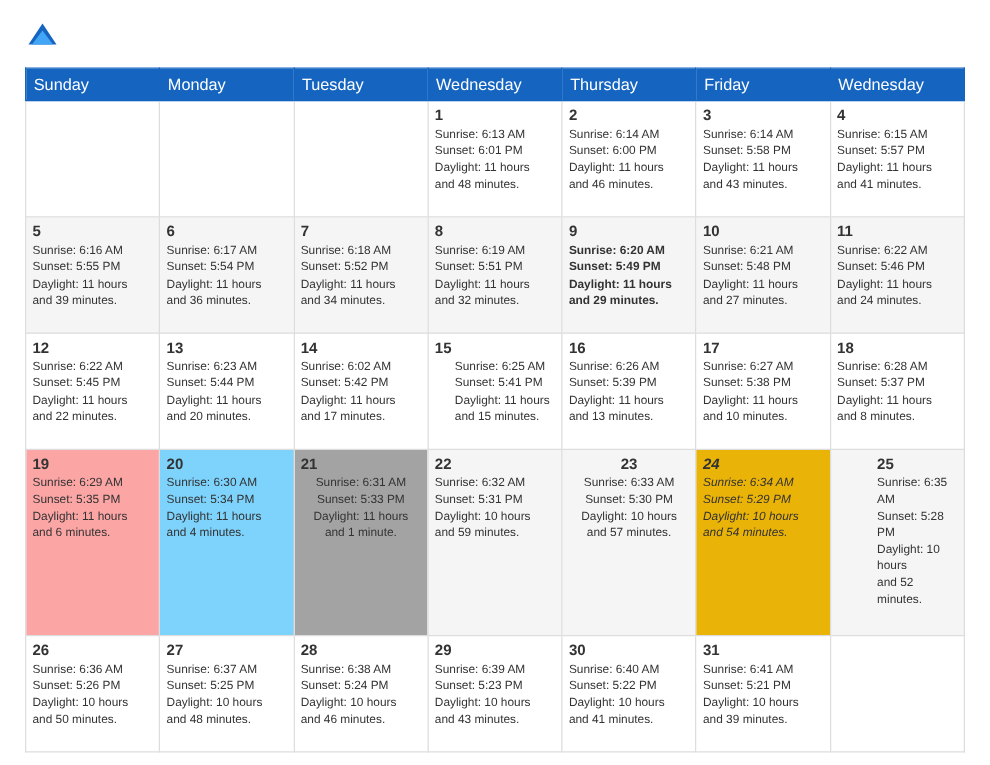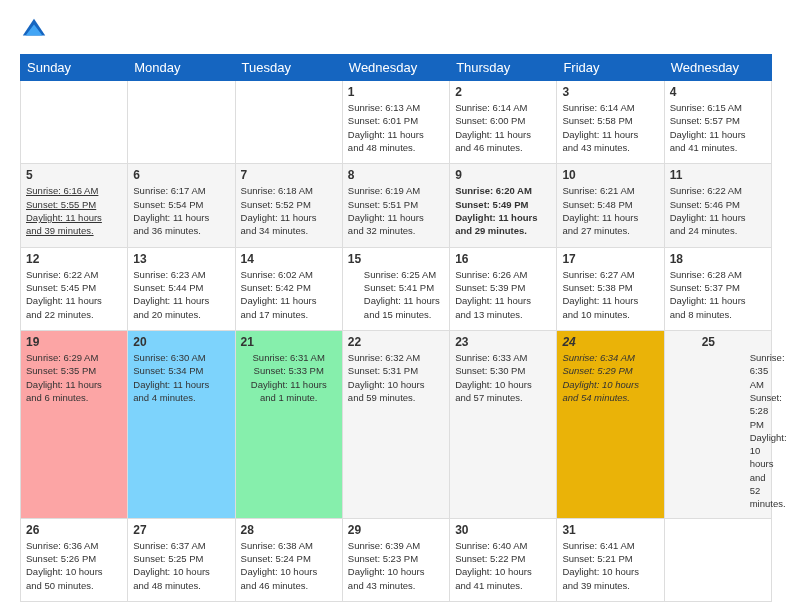--- a/index.html
+++ b/index.html
@@ -164,21 +164,21 @@
             <span class="day-number">4</span>
             <div class="day-info" style="white-space: pre-line;">Sunrise: 6:15 AM
 Sunset: 5:57 PM
 Daylight: 11 hours
 and 41 minutes.</div>
           </td>
         </tr>
         <tr>
           <td style="background: rgb(245, 245, 245);">
             <span class="day-number">5</span>
-            <div class="day-info" style="white-space: pre-line; text-decoration: underline;">Sunrise: 6:16 AM
+            <div class="day-info" style="white-space: pre-line;">Sunrise: 6:16 AM
 Sunset: 5:55 PM
 Daylight: 11 hours
 and 39 minutes.</div>
           </td>
           <td style="background: rgb(245, 245, 245);">
             <span class="day-number">6</span>
             <div class="day-info" style="white-space: pre-line;">Sunrise: 6:17 AM
 Sunset: 5:54 PM
 Daylight: 11 hours
 and 36 minutes.</div>
@@ -278,51 +278,51 @@
 Daylight: 11 hours
 and 6 minutes.</div>
           </td>
           <td style="background: #7dd3fc;">
             <span class="day-number">20</span>
             <div class="day-info" style="white-space: pre-line;">Sunrise: 6:30 AM
 Sunset: 5:34 PM
 Daylight: 11 hours
 and 4 minutes.</div>
           </td>
-          <td style="background: #86efac; margin-top: 16px;">
+          <td style="background: #a3a3a3; margin-top: 16px;">
             <span class="day-number">21</span>
             <div class="day-info" style="white-space: pre-line; text-align: center;">Sunrise: 6:31 AM
 Sunset: 5:33 PM
 Daylight: 11 hours
 and 1 minute.</div>
           </td>
           <td style="background: rgb(245, 245, 245);">
             <span class="day-number">22</span>
             <div class="day-info" style="white-space: pre-line;">Sunrise: 6:32 AM
 Sunset: 5:31 PM
 Daylight: 10 hours
 and 59 minutes.</div>
           </td>
-          <td style="background: rgb(245, 245, 245);">
+          <td style="background: rgb(245, 245, 245); text-align: center;">
             <span class="day-number">23</span>
             <div class="day-info" style="white-space: pre-line;">Sunrise: 6:33 AM
 Sunset: 5:30 PM
 Daylight: 10 hours
 and 57 minutes.</div>
           </td>
           <td style="background: #eab308; font-style: italic;">
             <span class="day-number">24</span>
             <div class="day-info" style="white-space: pre-line;">Sunrise: 6:34 AM
 Sunset: 5:29 PM
 Daylight: 10 hours
 and 54 minutes.</div>
           </td>
           <td style="background: rgb(245, 245, 245); padding-left: 37px;">
             <span class="day-number">25</span>
-            <div class="day-info" style="white-space: pre-line; margin-left: 48px;">Sunrise: 6:35 AM
+            <div class="day-info" style="white-space: pre-line;">Sunrise: 6:35 AM
 Sunset: 5:28 PM
 Daylight: 10 hours
 and 52 minutes.</div>
           </td>
         </tr>
         <tr>
           <td>
             <span class="day-number">26</span>
             <div class="day-info" style="white-space: pre-line;">Sunrise: 6:36 AM
 Sunset: 5:26 PM

